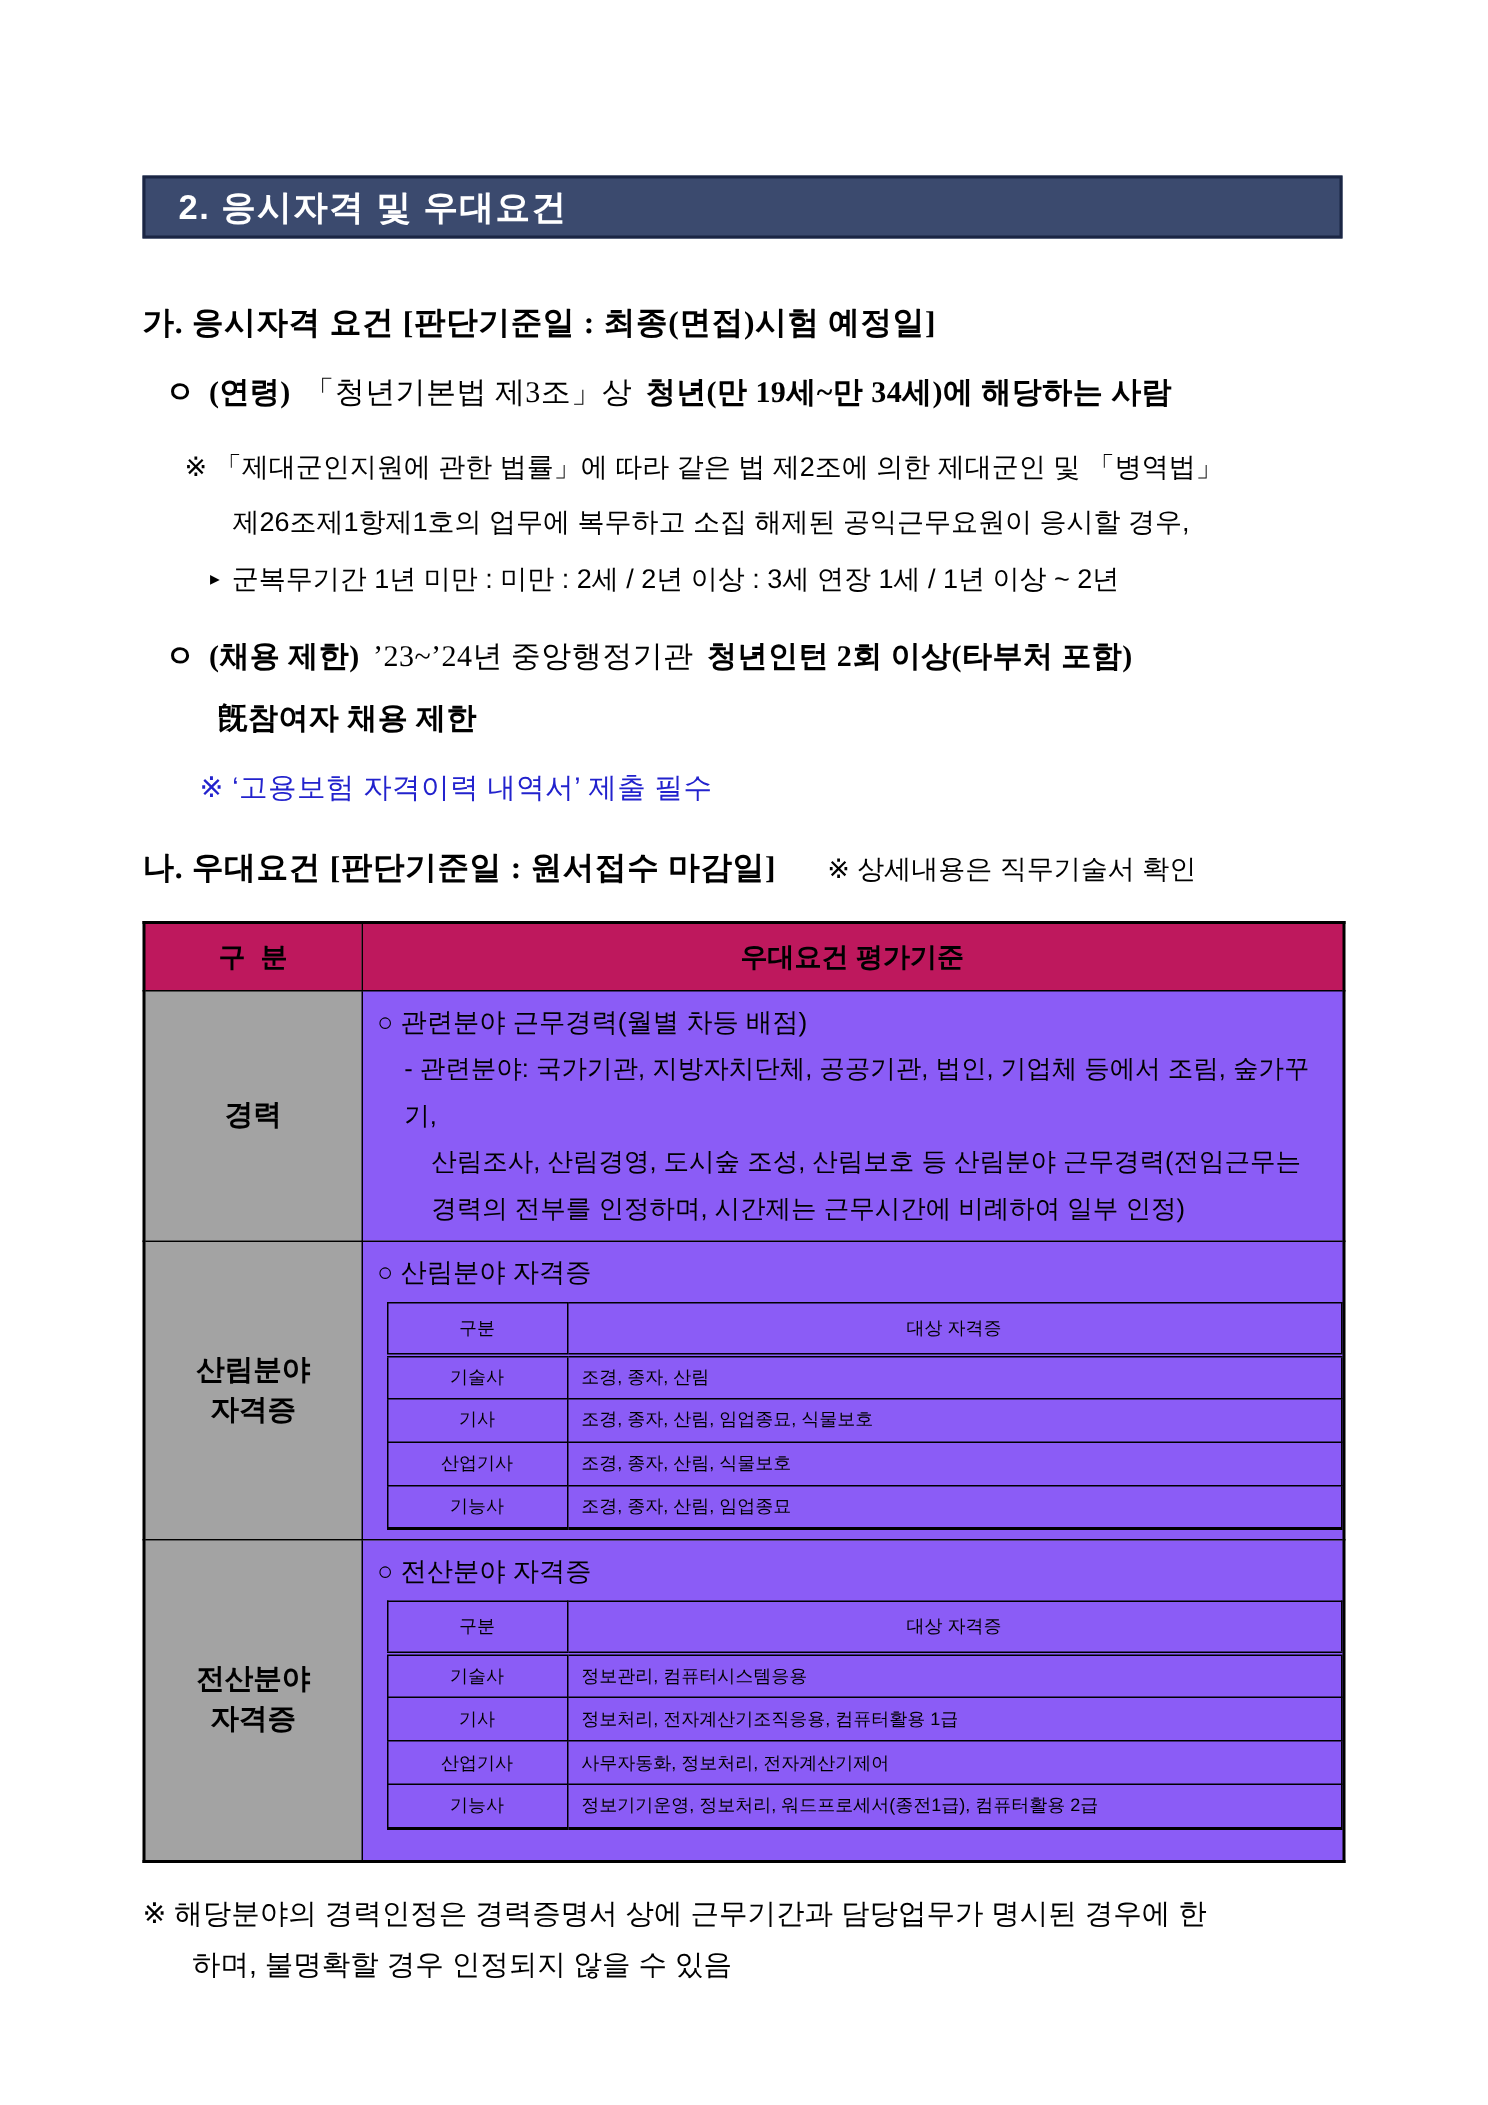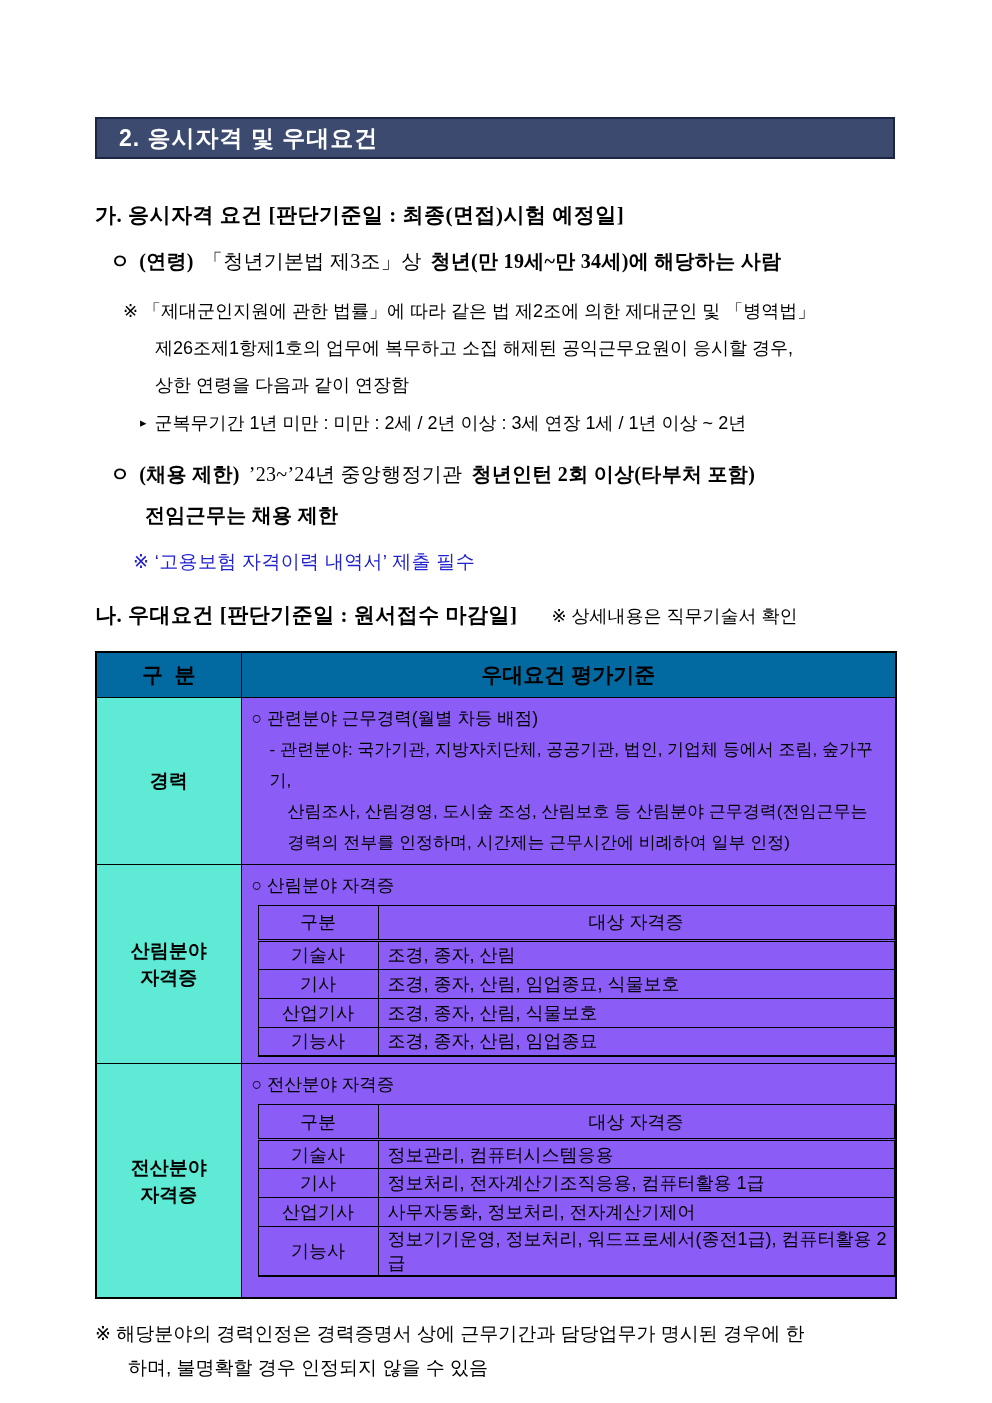--- a/index.html
+++ b/index.html
@@ -62,37 +62,37 @@
   
   table.main {
     margin-top: 22px;
     width: 800px;
     border-collapse: collapse;
     table-layout: fixed;
     font-family: "Liberation Sans", "DejaVu Sans", sans-serif;
   }
   table.main td, table.main th { border: 1.5px solid #000; vertical-align: middle; }
   table.main { border: 2px solid #000; }
-  th.cat-head, td.cat-cell { background: #5eead4; text-align: center; }
-  th.cat-head, th.crit-head { font-size: 21px; font-weight: bold; height: 45px; background: #0369a1; }
+  th.cat-head, td.cat-cell { background: #a3a3a3; text-align: center; }
+  th.cat-head, th.crit-head { font-size: 18px; font-weight: bold; height: 45px; background: #be185d; }
   td.cat-cell { font-size: 19px; font-weight: bold; line-height: 27px; }
   td.body-cell { background: #8b5cf6; padding: 5px 6px 6px 6px; vertical-align: top; }
 
   .cell-heading { font-size: 17.5px; line-height: 31px; padding-left: 4px; }
   .career-detail { font-size: 17px; line-height: 31px; }
   .career-detail .d0 { padding-left: 22px; }
   .career-detail .d1, .career-detail .d2 { padding-left: 40px; }
 
   
   table.inner {
     margin: 4px 0 0 10px;
     width: 636px;
     border-collapse: collapse;
     table-layout: fixed;
-    font-size: 18px;
+    font-size: 12px;
   }
   table.inner th { border-top: 1.5px solid #000; border-bottom: 3px double #000; height: 35px; font-weight: normal; text-align: center; }
   table.inner td { border-top: 1px dotted #555; height: 29px; }
   table.inner tr:first-child td { border-top: none; }
   table.inner tr:last-child td { border-bottom: 2px solid #000; }
   table.inner .type-col { border-right: 1.5px solid #000; text-align: center; }
   table.inner td.cert-col { text-align: left; padding-left: 9px; }
 
   
   .footnote {
@@ -117,30 +117,29 @@
   <div class="bullet-item">
     <span class="seg b">ㅇ</span><span class="seg b">(연령)</span><span class="seg">「청년기본법 제3조」상</span><span class="seg b">청년(만 19세~만 34세)에 해당하는 사람</span>
   </div>
 
   <div class="note-block">
     <div class="nline">
       <span>※</span>
       <span>「제대군인지원에 관한 법률」에 따라 같은 법 제2조에 의한 제대군인 및 「병역법」</span>
     </div>
     <div class="nline indent">제26조제1항제1호의 업무에 복무하고 소집 해제된 공익근무요원이 응시할 경우,</div>
-    <div class="nline indent">상한 연령을 다음과 같이 연장함</div>
     <div class="sub-bullet">
       <span class="tri">▸</span><span>군복무기간 1년 미만 : 미만 : 2세 / 2년 이상 : 3세 연장 1세 / 1년 이상 ~ 2년</span>
     </div>
   </div>
 
   <div class="bullet-item">
     <span class="seg b">ㅇ</span><span class="seg b">(채용 제한)</span><span class="seg">’23~’24년 중앙행정기관</span><span class="seg b">청년인턴 2회 이상(타부처 포함)</span>
   </div>
-  <div class="restrict-line2">전임근무는 채용 제한</div>
+  <div class="restrict-line2">旣참여자 채용 제한</div>
 
   <div class="blue-note">※ ‘고용보험 자격이력 내역서’ 제출 필수</div>
 
   <div class="heading-b">
     <span>나. 우대요건 [판단기준일 : 원서접수 마감일]</span><span class="side-note">※ 상세내용은 직무기술서 확인</span>
   </div>
 
   <table class="main">
     <colgroup>
         <col style="width:145px">

